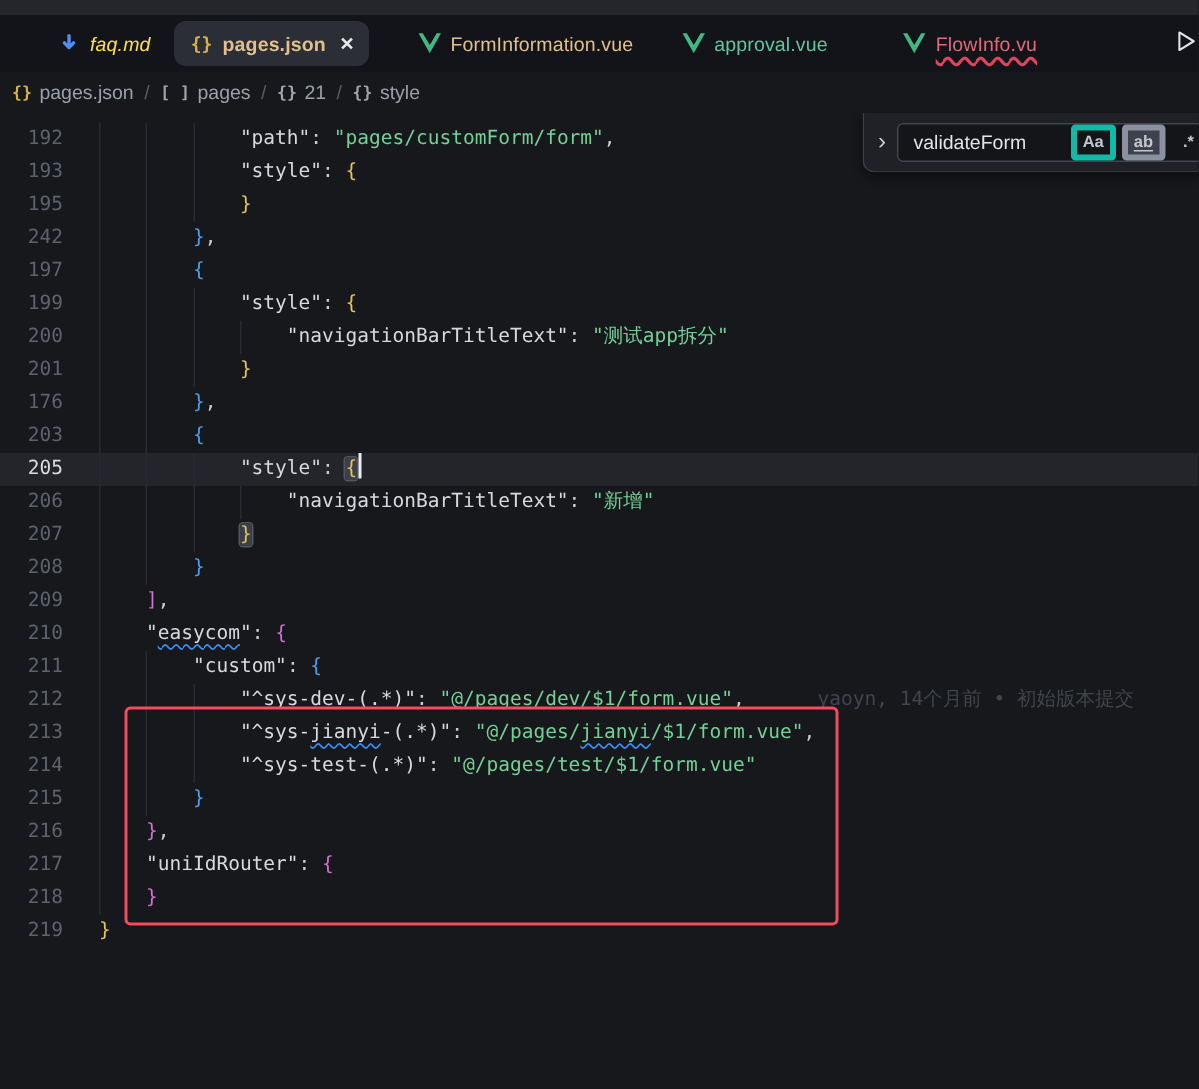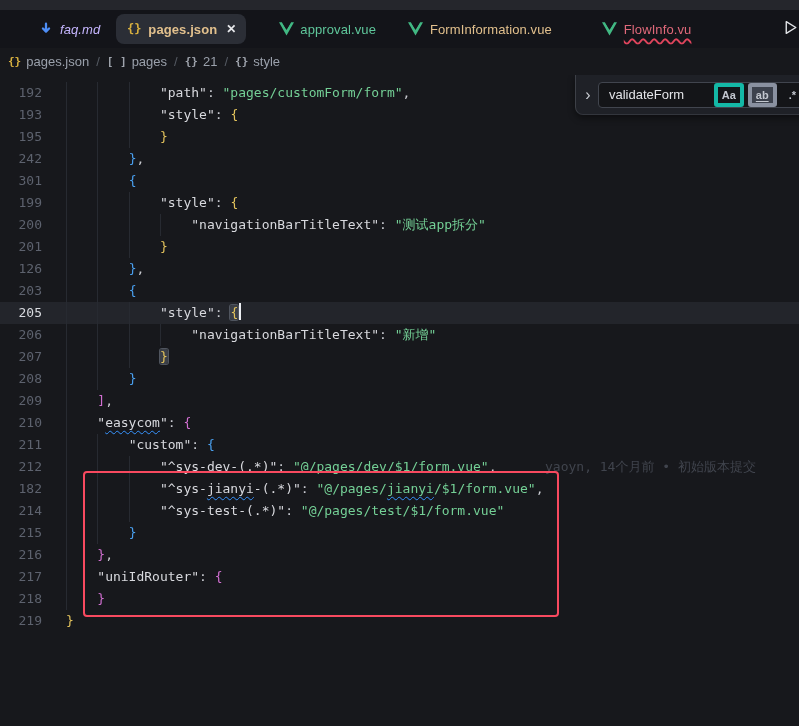--- a/index.html
+++ b/index.html
@@ -79,46 +79,46 @@
 <div class="titlebar"></div>
 
 <div class="tabbar">
   <div class="tabs" id="tabs">
       <div class="tab">
         <span class="ticon">
           <svg width="14" height="14" viewBox="0 0 16 16">
             <path d="M8 2v8M4.5 7.5 8 11l3.5-3.5" fill="none" stroke="#4e8ef7" stroke-width="2.6" stroke-linecap="round" stroke-linejoin="round"></path>
           </svg>
         </span>
-        <span class="tlabel italic" style="color: #c4b5fd;">faq.md</span>
+        <span class="tlabel italic" style="color: #fde047;">faq.md</span>
       </div>
       <div class="tab active">
         <span class="ticon">
           <span class="json-glyph">{}</span>
         </span>
         <span class="tlabel" style="color: rgb(226, 192, 141); font-weight: bold;">pages.json</span>
         <span class="tclose">✕</span>
       </div>
       <div class="tab">
         <span class="ticon">
           <svg width="15" height="14" viewBox="0 0 24 22">
             <path d="M0 0h4.8L12 12.3 19.2 0H24L12 21.5 Z" fill="#41b883"></path>
             <path d="M4.8 0h4.4L12 4.9 14.8 0h4.4L12 12.3Z" fill="#131419"></path>
           </svg>
         </span>
-        <span class="tlabel" style="color: rgb(95, 199, 155);">approval.vue</span>
+        <span class="tlabel" style="color: rgb(226, 192, 141);">FormInformation.vue</span>
       </div>
       <div class="tab">
         <span class="ticon">
           <svg width="15" height="14" viewBox="0 0 24 22">
             <path d="M0 0h4.8L12 12.3 19.2 0H24L12 21.5 Z" fill="#41b883"></path>
             <path d="M4.8 0h4.4L12 4.9 14.8 0h4.4L12 12.3Z" fill="#131419"></path>
           </svg>
         </span>
-        <span class="tlabel" style="color: rgb(226, 192, 141);">FormInformation.vue</span>
+        <span class="tlabel" style="color: rgb(95, 199, 155);">approval.vue</span>
       </div>
       <div class="tab">
         <span class="ticon">
           <svg width="15" height="14" viewBox="0 0 24 22">
             <path d="M0 0h4.8L12 12.3 19.2 0H24L12 21.5 Z" fill="#41b883"></path>
             <path d="M4.8 0h4.4L12 4.9 14.8 0h4.4L12 12.3Z" fill="#131419"></path>
           </svg>
         </span>
         <span class="tlabel err" style="color: rgb(224, 105, 122);">FlowInfo.vu</span>
       </div>
@@ -164,37 +164,37 @@
       </div>
       <div class="row">
         <span class="ln">195</span>
         <div class="code"><i class="g" style="left: 24px;"></i><i class="g" style="left: 55.3px;"></i><i class="g" style="left: 86.6px;"></i><span class="tp">			</span><span class="tb1">}</span></div>
       </div>
       <div class="row">
         <span class="ln">242</span>
         <div class="code"><i class="g" style="left: 24px;"></i><i class="g" style="left: 55.3px;"></i><span class="tp">		</span><span class="tb3">}</span><span class="tp">,</span></div>
       </div>
       <div class="row">
-        <span class="ln">301</span>
+        <span class="ln">197</span>
         <div class="code"><i class="g" style="left: 24px;"></i><i class="g" style="left: 55.3px;"></i><span class="tp">		</span><span class="tb3">{</span></div>
       </div>
       <div class="row">
         <span class="ln">199</span>
         <div class="code"><i class="g" style="left: 24px;"></i><i class="g" style="left: 55.3px;"></i><i class="g" style="left: 86.6px;"></i><span class="tp">			</span><span class="tk">"style"</span><span class="tp">: </span><span class="tb1">{</span></div>
       </div>
       <div class="row">
         <span class="ln">200</span>
         <div class="code"><i class="g" style="left: 24px;"></i><i class="g" style="left: 55.3px;"></i><i class="g" style="left: 86.6px;"></i><i class="g" style="left: 117.9px;"></i><span class="tp">				</span><span class="tk">"navigationBarTitleText"</span><span class="tp">: </span><span class="ts">"测试app拆分"</span></div>
       </div>
       <div class="row">
         <span class="ln">201</span>
         <div class="code"><i class="g" style="left: 24px;"></i><i class="g" style="left: 55.3px;"></i><i class="g" style="left: 86.6px;"></i><span class="tp">			</span><span class="tb1">}</span></div>
       </div>
       <div class="row">
-        <span class="ln">126</span>
+        <span class="ln">176</span>
         <div class="code"><i class="g" style="left: 24px;"></i><i class="g" style="left: 55.3px;"></i><span class="tp">		</span><span class="tb3">}</span><span class="tp">,</span></div>
       </div>
       <div class="row">
         <span class="ln">203</span>
         <div class="code"><i class="g" style="left: 24px;"></i><i class="g" style="left: 55.3px;"></i><span class="tp">		</span><span class="tb3">{</span></div>
       </div>
       <div class="row cur">
         <span class="ln">205</span>
         <div class="code"><i class="g" style="left: 24px;"></i><i class="g" style="left: 55.3px;"></i><i class="g" style="left: 86.6px;"></i><span class="tp">			</span><span class="tk">"style"</span><span class="tp">: </span><span class="tb1 mb">{</span><span class="caret"></span></div>
       </div>
@@ -220,21 +220,21 @@
       </div>
       <div class="row">
         <span class="ln">211</span>
         <div class="code"><i class="g" style="left: 24px;"></i><i class="g" style="left: 55.3px;"></i><span class="tp">		</span><span class="tk">"custom"</span><span class="tp">: </span><span class="tb3">{</span></div>
       </div>
       <div class="row">
         <span class="ln">212</span>
         <div class="code"><i class="g" style="left: 24px;"></i><i class="g" style="left: 55.3px;"></i><i class="g" style="left: 86.6px;"></i><span class="tp">			</span><span class="tk">"^sys-dev-(.*)"</span><span class="tp">: </span><span class="ts">"@/pages/dev/$1/form.vue"</span><span class="tp">,</span><span class="blame">yaoyn, 14个月前 • 初始版本提交</span></div>
       </div>
       <div class="row">
-        <span class="ln">182</span>
+        <span class="ln">213</span>
         <div class="code"><i class="g" style="left: 24px;"></i><i class="g" style="left: 55.3px;"></i><i class="g" style="left: 86.6px;"></i><span class="tp">			</span><span class="tk">"^sys-</span><span class="tk sq">jianyi</span><span class="tk">-(.*)"</span><span class="tp">: </span><span class="ts">"@/pages/</span><span class="ts sq">jianyi</span><span class="ts">/$1/form.vue"</span><span class="tp">,</span></div>
       </div>
       <div class="row">
         <span class="ln">214</span>
         <div class="code"><i class="g" style="left: 24px;"></i><i class="g" style="left: 55.3px;"></i><i class="g" style="left: 86.6px;"></i><span class="tp">			</span><span class="tk">"^sys-test-(.*)"</span><span class="tp">: </span><span class="ts">"@/pages/test/$1/form.vue"</span></div>
       </div>
       <div class="row">
         <span class="ln">215</span>
         <div class="code"><i class="g" style="left: 24px;"></i><i class="g" style="left: 55.3px;"></i><span class="tp">		</span><span class="tb3">}</span></div>
       </div>

